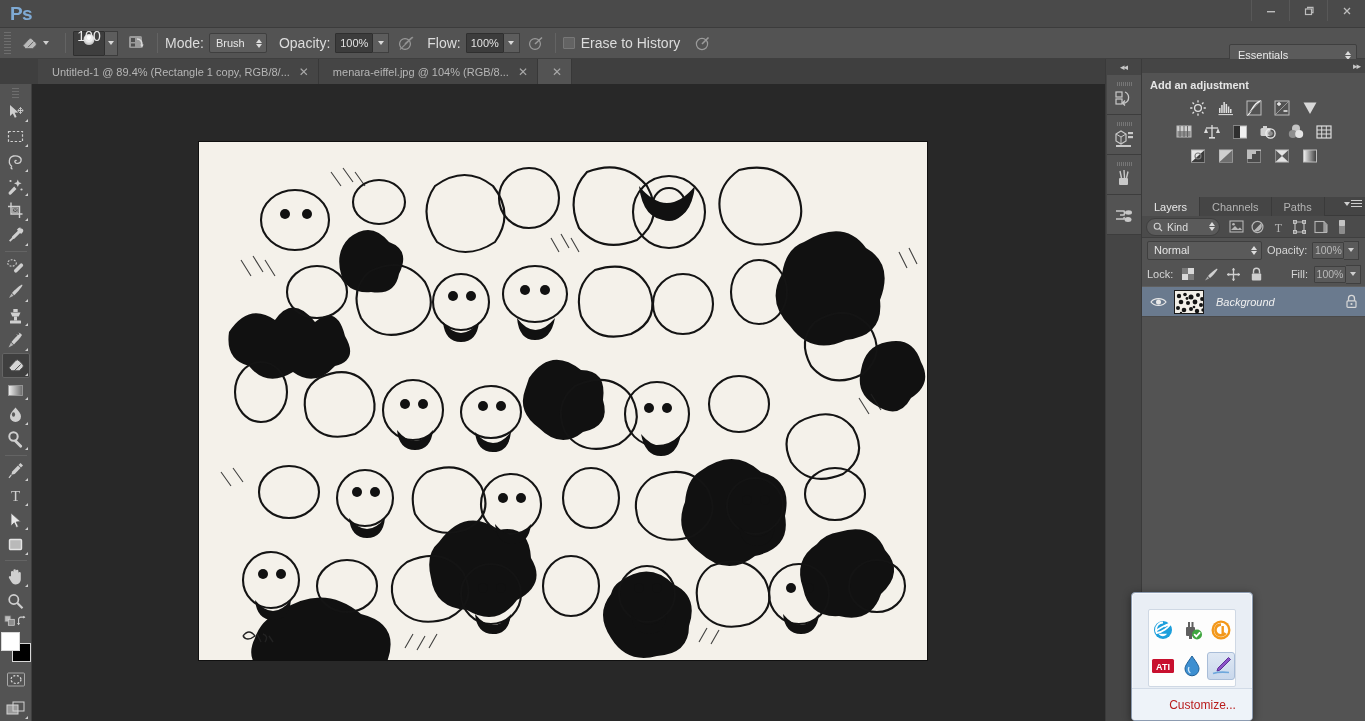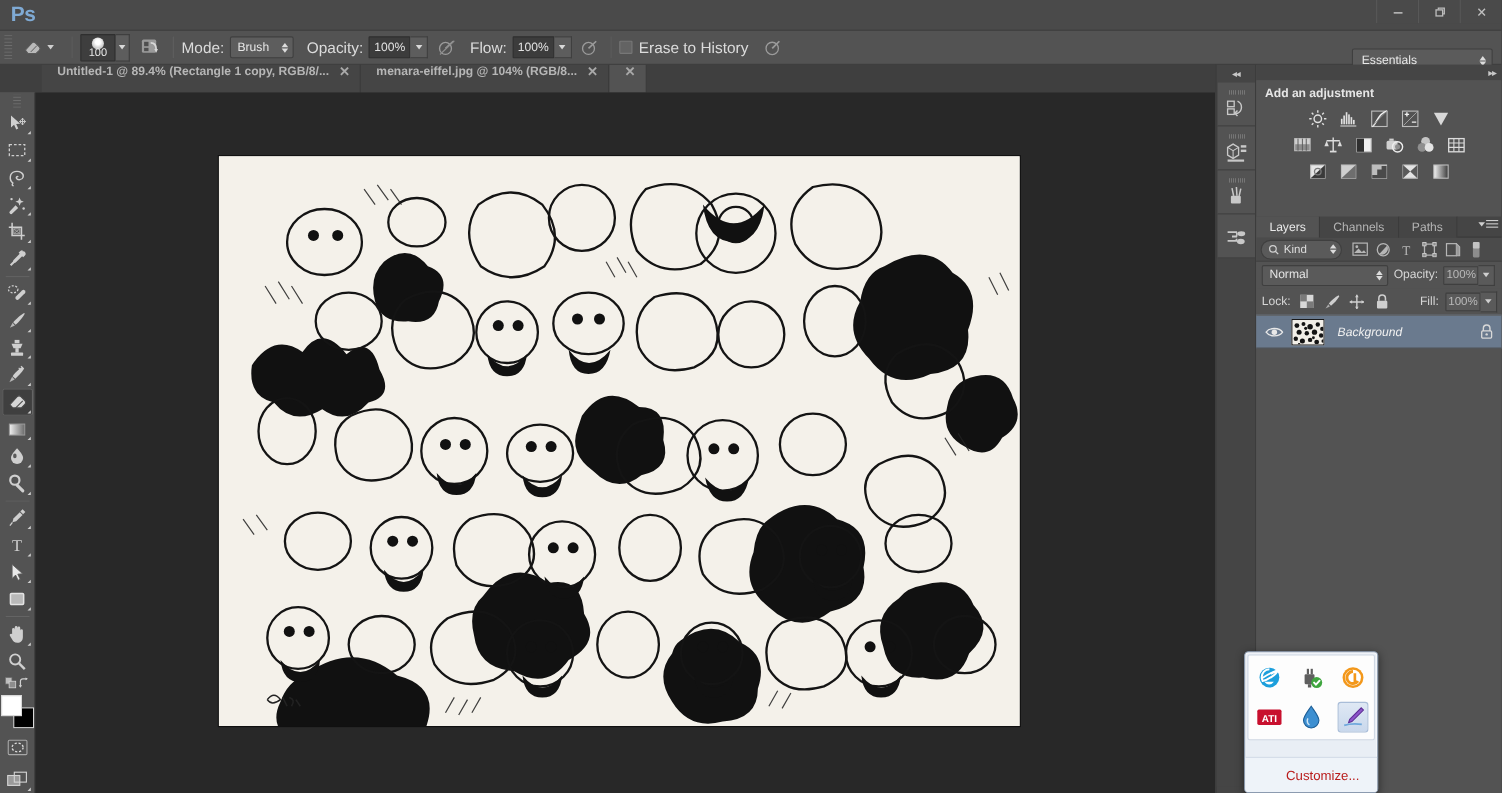--- a/index.html
+++ b/index.html
@@ -55,21 +55,21 @@
   .brush-prev{
     width:32px; height:25px; background:#3e3e3e; border:1px solid #2f2f2f;
     position:relative; display:flex; align-items:flex-end; justify-content:center;
     border-radius:1px;
   }
   .brush-prev .dot{
     position:absolute; top:2px; left:50%; transform:translateX(-50%);
     width:11px; height:11px; border-radius:50%;
     background:radial-gradient(circle at 50% 40%, #ffffff 25%, #d0d0d0 60%, #9d9d9d 100%);
   }
-  .brush-prev .num{ font-size:10px; color:#e8e8e8; line-height:11px; margin-bottom:1px; z-index:2;}
+  .brush-prev .num{ font-size:14px; color:#e8e8e8; line-height:11px; margin-bottom:13px; z-index:2;}
   .mini-arrow{
     width:13px; height:25px; background:#5d5d5d; border:1px solid #3c3c3c;
     display:flex; align-items:center; justify-content:center; border-left:none;
   }
   .caret{ width:0;height:0;border-left:3px solid transparent;border-right:3px solid transparent;border-top:4px solid #d9d9d9; }
   .caret-sm{ width:0;height:0;border-left:3px solid transparent;border-right:3px solid transparent;border-top:4px solid #cfcfcf; }
   .opt-label{ font-size:14px; color:#dcdcdc; margin:0 5px 0 0; white-space:nowrap;}
   .select-box{
     height:20px; background:#5d5d5d; border:1px solid #3f3f3f; border-radius:2px;
     display:inline-flex; align-items:center; padding:0 4px 0 6px; color:#e6e6e6; font-size:11px;
@@ -98,23 +98,23 @@
     display:flex; align-items:center; justify-content:space-between; padding:0 5px 0 8px;
     color:#e8e8e8; font-size:11px;
   }
 
   
   .tabbar{
     position:absolute; left:0; top:59px; width:1365px; height:25px;
     background:#3f3f3f; display:flex; align-items:flex-end; padding-left:38px;
   }
   .tab{
-    height:25px; display:flex; gap:9px; padding:0 9px 0 14px;
+    height:25px; display:flex; align-items:center; gap:9px; padding:0 9px 0 14px;
     font-size:11px; color:#b6b6b6; background:#454545;
-    border-right:1px solid #383838; max-width:520px; white-space:nowrap;font-weight:bold;
+    border-right:1px solid #383838; max-width:520px; white-space:nowrap;
   }
   .tab.active{ background:#535353; color:#e8e8e8; }
   .tab .x{ font-size:12px; color:#a9a9a9; line-height:1; }
   .tabbar-filler{ flex:1; height:25px; background:#3f3f3f; }
 
   
   .toolbar{
     position:absolute; left:0; top:84px; width:32px; height:637px;
     background:#535353; border-right:1px solid #3f3f3f;
     display:flex; flex-direction:column; align-items:center; padding-top:2px;
@@ -234,21 +234,21 @@
   .lock-badge{ width:18px;height:18px;display:flex;align-items:center;justify-content:center;}
 
   
   .tray{
     position:absolute; left:1131px; top:592px; width:122px; height:129px;
     background:#e9eef5; border:1px solid #8c9bb0; border-radius:4px;
     box-shadow:0 0 0 1px rgba(255,255,255,.55) inset, 0 2px 8px rgba(0,0,0,.45);
     overflow:hidden;
   }
   .tray-inner{
-    margin:2px; background:#fdfdfd; border:1px solid #cfd8e4; border-radius:2px; height:78px;
+    margin:16px; background:#fdfdfd; border:1px solid #cfd8e4; border-radius:2px; height:78px;
     display:flex; flex-direction:column; justify-content:center; gap:5px; padding:4px 0;
   }
   .tray-row{ display:flex; justify-content:space-around; align-items:center; height:32px;}
   .tray-ico{ width:28px;height:28px; display:flex;align-items:center;justify-content:center;}
   .tray-ico.hl{ background:linear-gradient(#dfe8f4,#c9d8ec); border:1px solid #a9bdd8; border-radius:3px; }
   .tray-cust{
     position:absolute; left:0; bottom:0; width:100%; height:32px;
     display:flex; align-items:center; justify-content:center;
     color:#b91c1c; font-size:12px; background:#eef3f9; border-top:1px solid #d2dbe7;padding-left:21px;
   }

